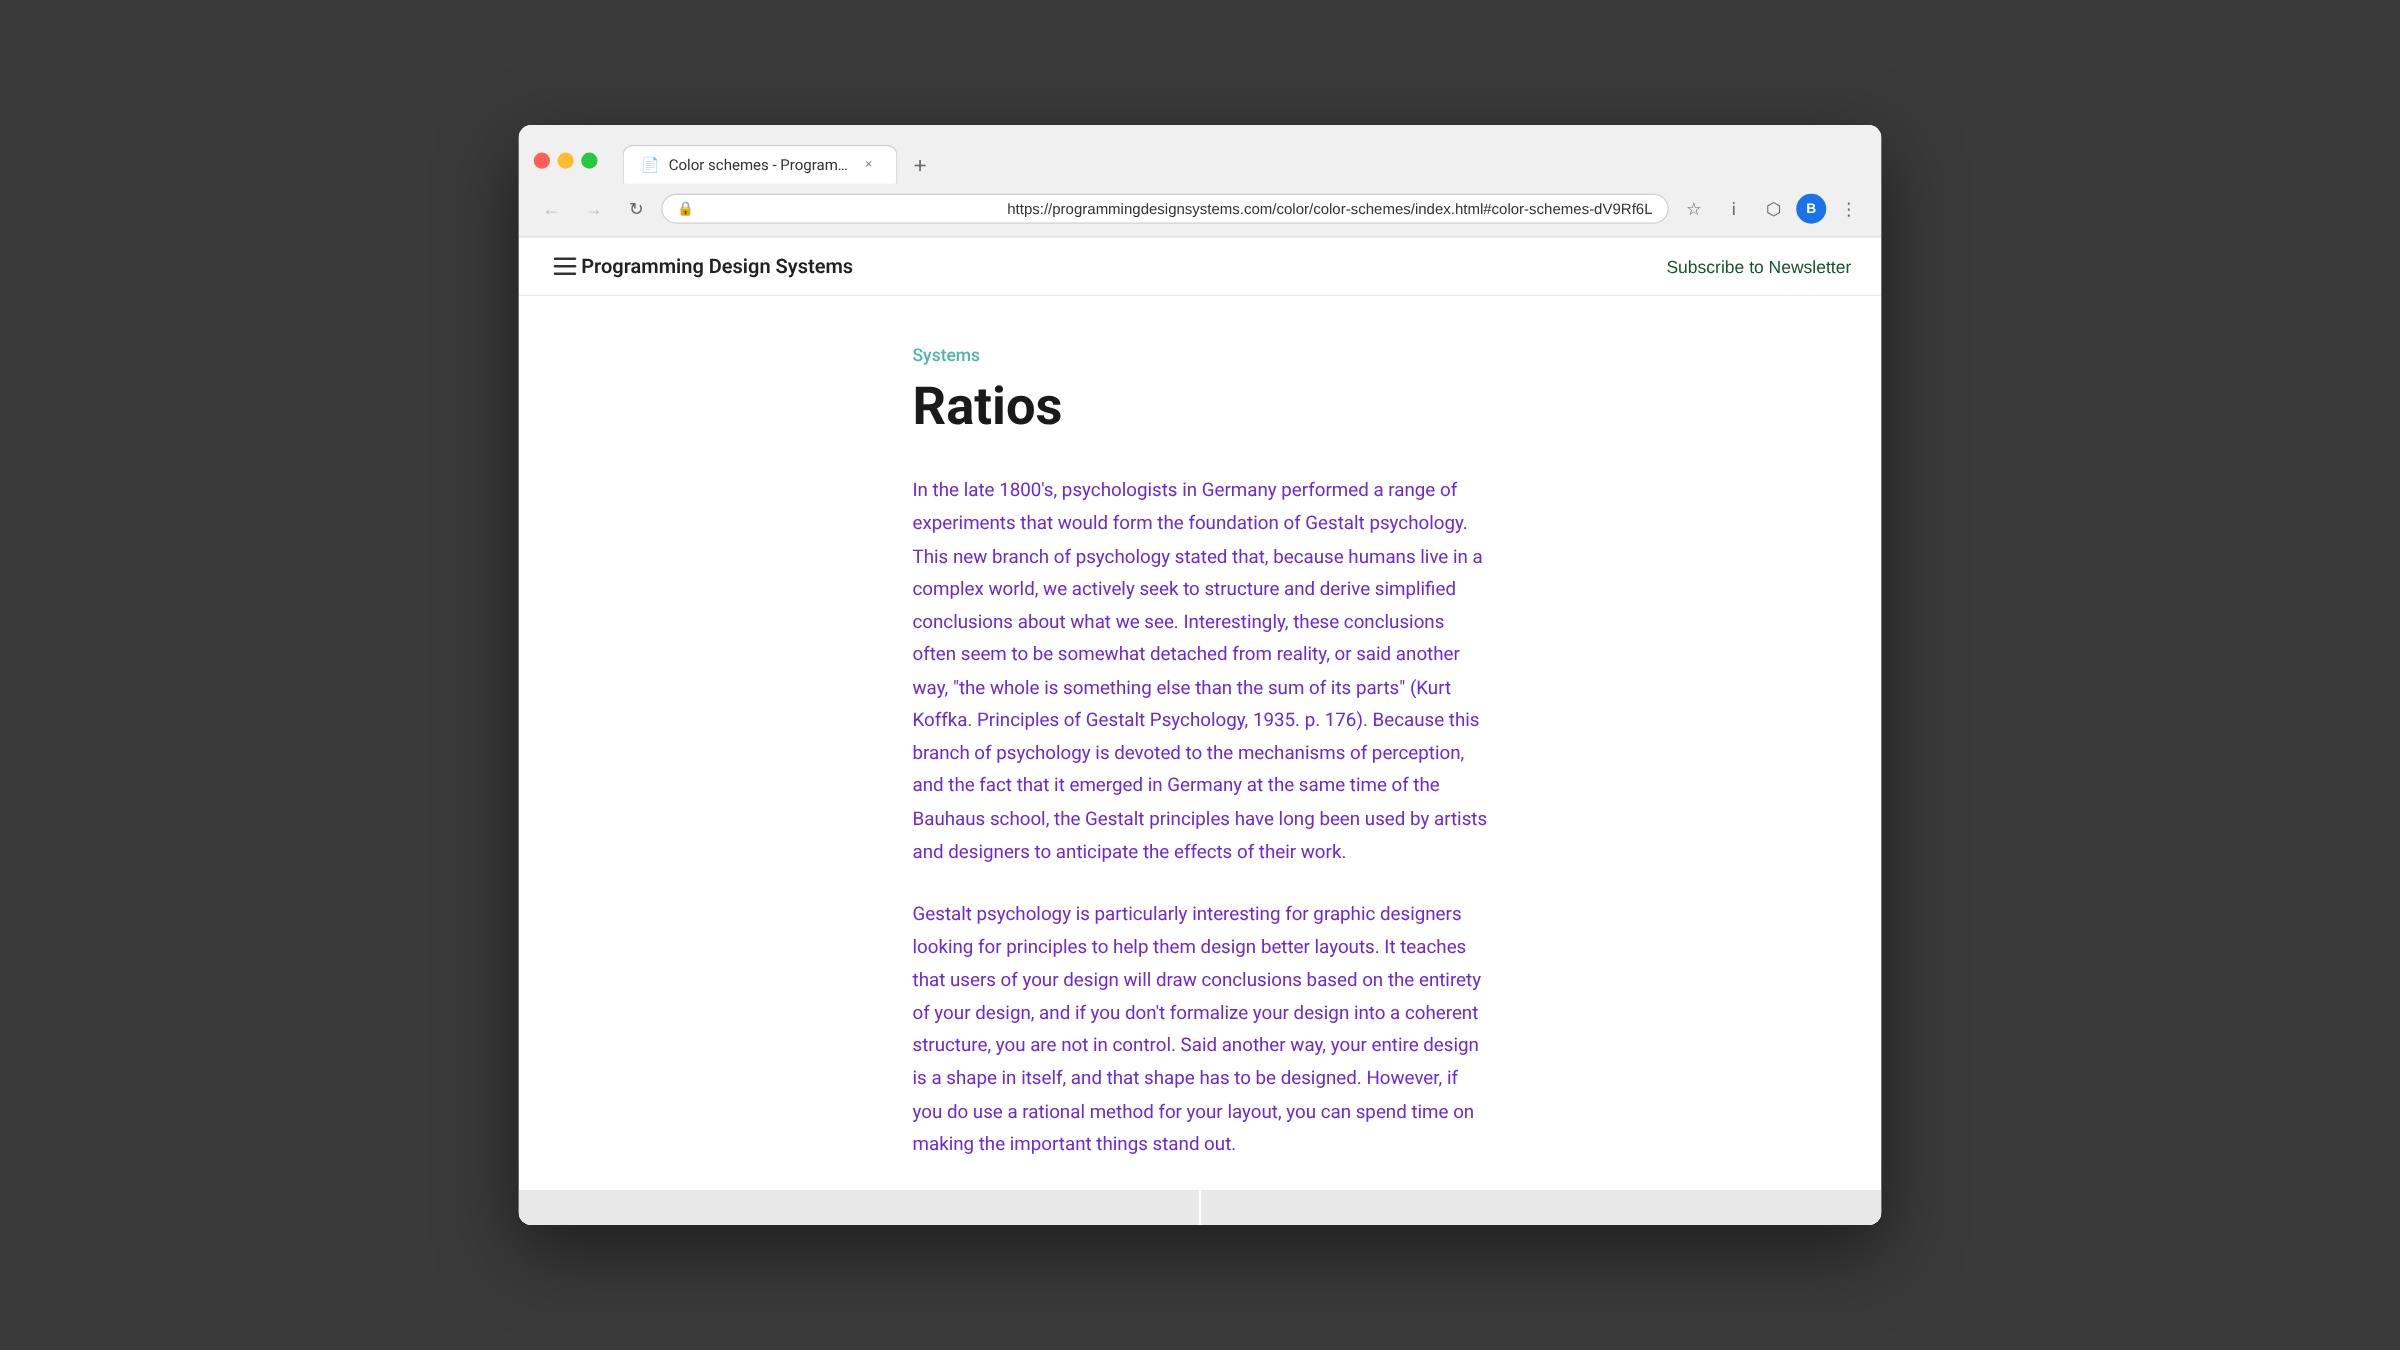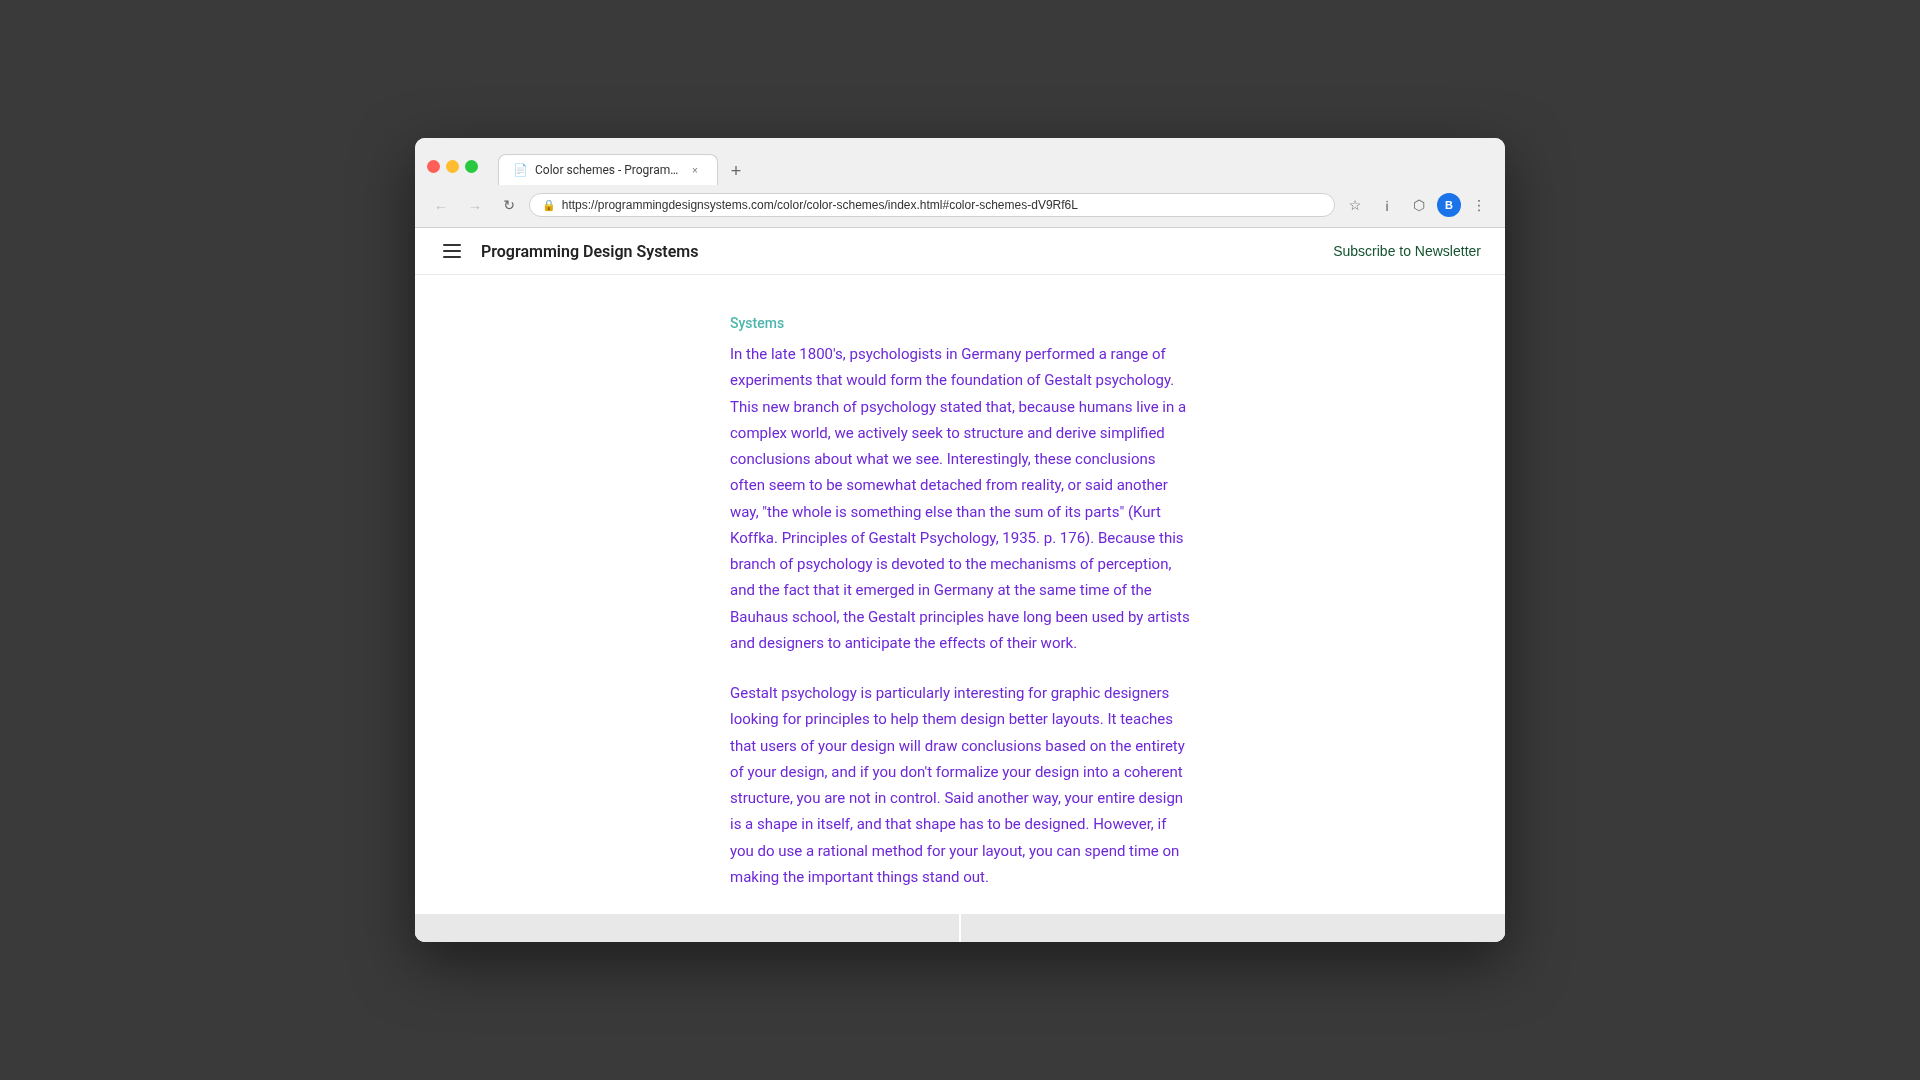--- a/index.html
+++ b/index.html
@@ -166,20 +166,21 @@
       font-size: 11px;
     }
 
     .address-url {
       flex: 1;
       font-size: 12px;
       color: #333;
       border: none;
       outline: none;
       background: transparent;
+      text-align: right;
     }
 
     .toolbar-icons {
       display: flex;
       gap: 4px;
       align-items: center;
     }
 
     .toolbar-icon-btn {
       width: 28px;
@@ -216,21 +217,20 @@
       align-items: center;
       justify-content: space-between;
       padding: 12px 24px;
       border-bottom: 1px solid #e8e8e8;
       background: #ffffff;
     }
 
     .site-nav-left {
       display: flex;
       align-items: center;
-      gap: 16px;
     }
 
     .hamburger-btn {
       background: none;
       border: none;
       cursor: pointer;
       padding: 4px;
       color: #333;
       display: flex;
       flex-direction: column;
@@ -361,20 +361,21 @@
         <div class="hamburger-line"></div>
       </button>
       <span class="site-title">Programming Design Systems</span>
     </div>
     <button class="subscribe-btn">Subscribe to Newsletter</button>
   </div>
 
   <div class="page-content">
     <div class="content-area">
       <div class="category-label">Systems</div>
+      <h1 class="page-heading">Ratios</h1>
       <p class="body-text">In the late 1800's, psychologists in Germany performed a range of experiments that would form the foundation of Gestalt psychology. This new branch of psychology stated that, because humans live in a complex world, we actively seek to structure and derive simplified conclusions about what we see. Interestingly, these conclusions often seem to be somewhat detached from reality, or said another way, "the whole is something else than the sum of its parts" (Kurt Koffka. Principles of Gestalt Psychology, 1935. p. 176). Because this branch of psychology is devoted to the mechanisms of perception, and the fact that it emerged in Germany at the same time of the Bauhaus school, the Gestalt principles have long been used by artists and designers to anticipate the effects of their work.</p>
       <p class="body-text">Gestalt psychology is particularly interesting for graphic designers looking for principles to help them design better layouts. It teaches that users of your design will draw conclusions based on the entirety of your design, and if you don't formalize your design into a coherent structure, you are not in control. Said another way, your entire design is a shape in itself, and that shape has to be designed. However, if you do use a rational method for your layout, you can spend time on making the important things stand out.</p>
     </div>
 
     <div class="bottom-panels">
       <div class="bottom-panel"></div>
       <div class="bottom-panel"></div>
     </div>
   </div>
 

